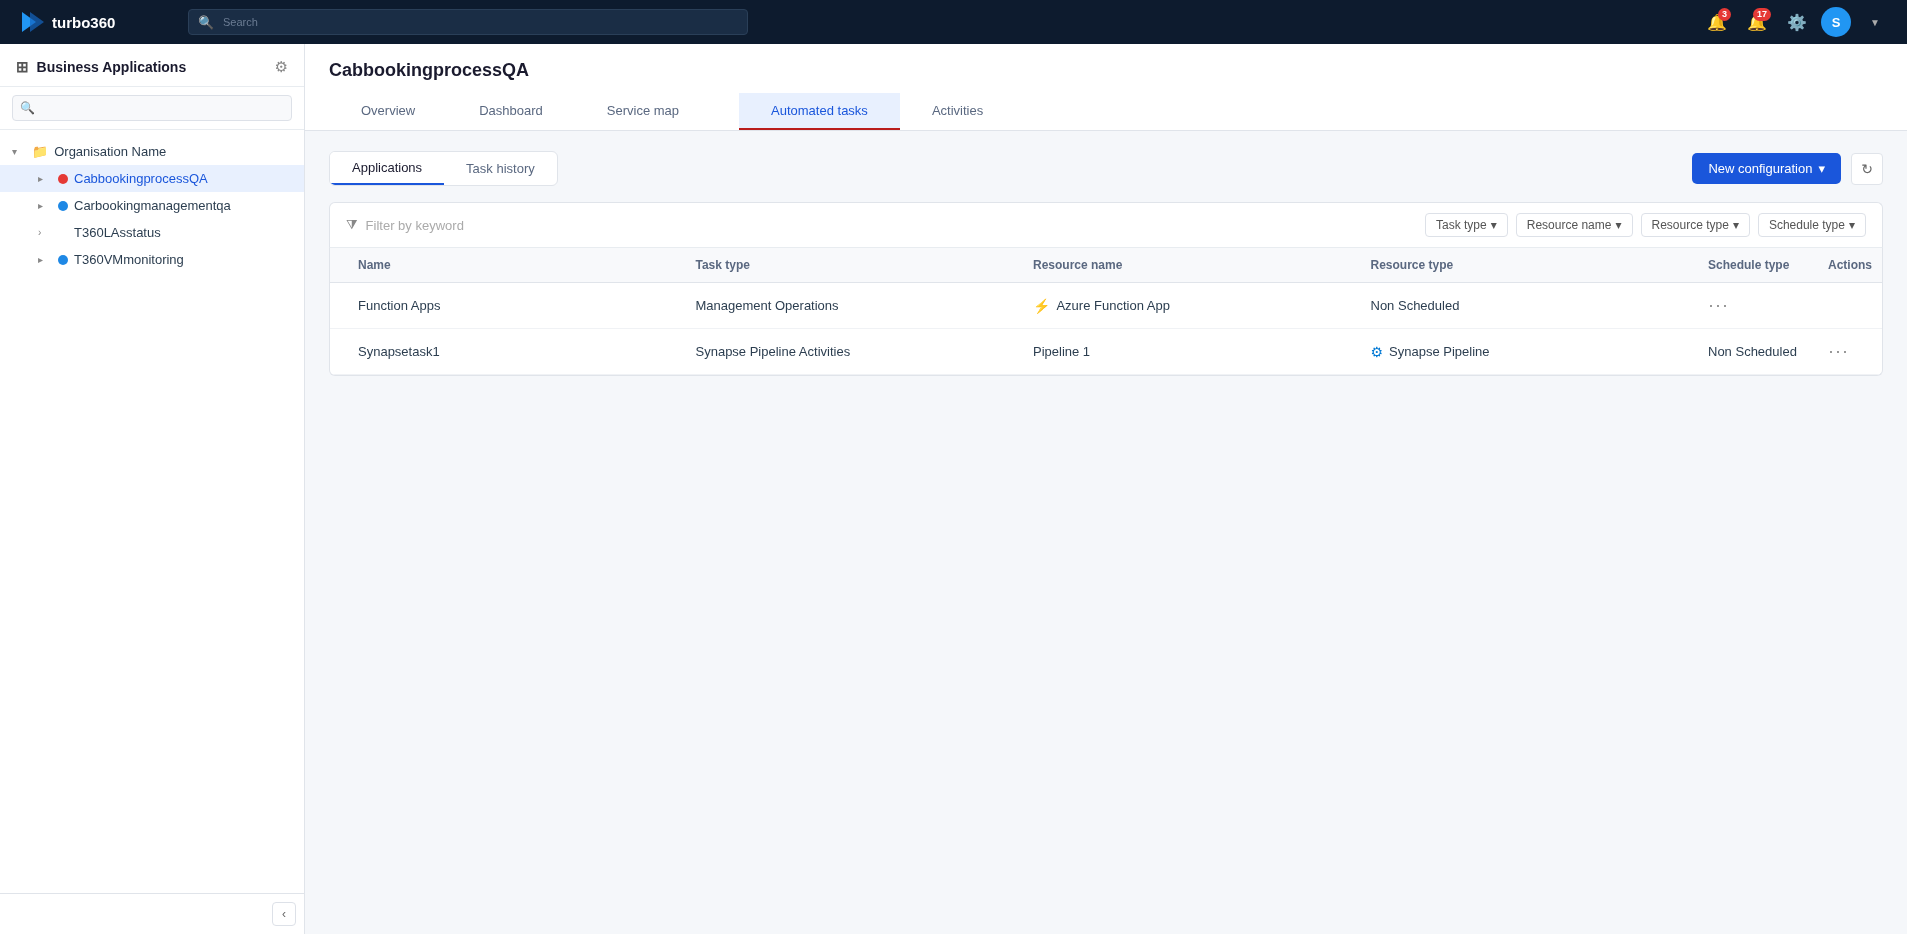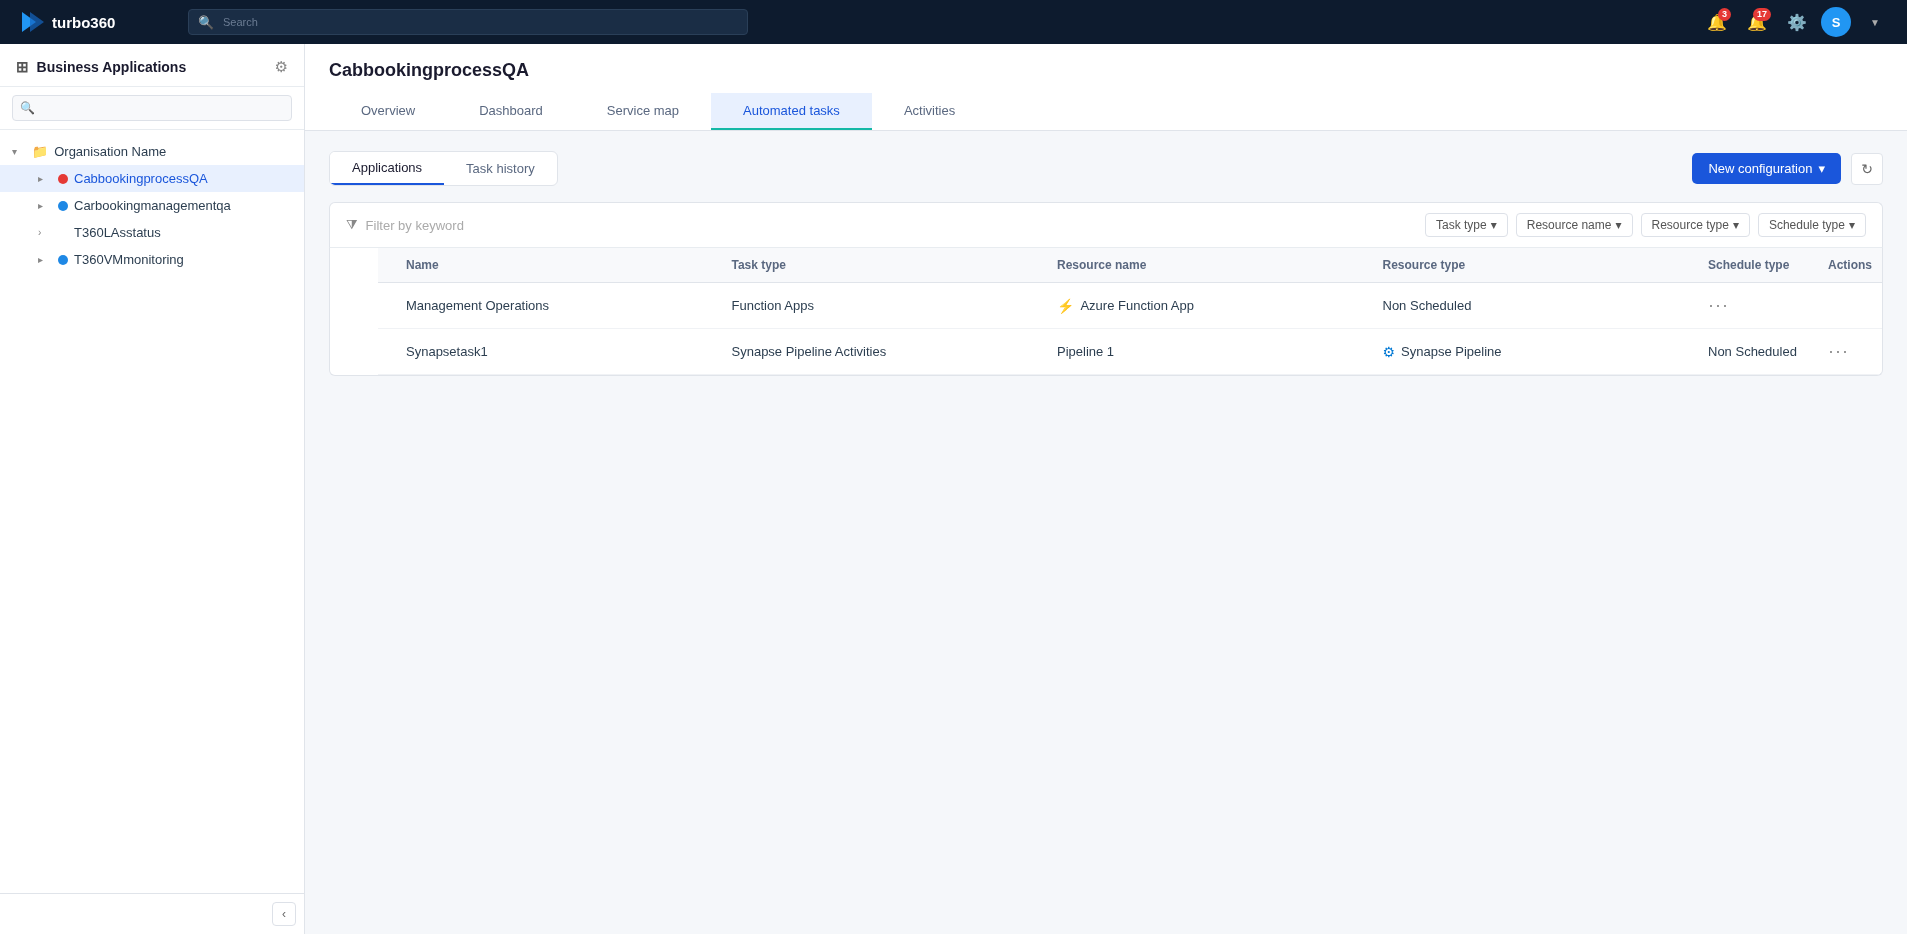--- a/index.html
+++ b/index.html
@@ -239,23 +239,24 @@
     .page-tab {
       padding: 10px 32px;
       font-size: 13px;
       color: #5a6880;
       cursor: pointer;
       border-bottom: 2px solid transparent;
       white-space: nowrap;
     }
     .page-tab.active {
       color: #1a56db;
-      border-bottom: 2px solid #14b8a6;
+      border-bottom: 2px solid #b91c1c;
       font-weight: 500;
       background: #e8f0fe;
+      margin-left: 28px;
     }
 
     
     .inner-content {
       flex: 1;
       padding: 20px 24px;
       overflow: auto;
     }
 
     
@@ -354,21 +355,20 @@
       gap: 4px;
     }
 
     
     .data-table {
       background: white;
       border: 1px solid #e0e4ea;
       border-top: none;
       border-radius: 0 0 6px 6px;
       overflow: hidden;
-      padding-left: 48px;
     }
     .table-head {
       display: grid;
       grid-template-columns: 1fr 1fr 1fr 1fr 120px 50px;
       background: #f8f9fb;
       border-bottom: 1px solid #e0e4ea;
       padding: 0 16px;
     }
     .th {
       padding: 10px 12px;
@@ -567,22 +567,22 @@
         <div class="table-head">
           <div class="th">Name</div>
           <div class="th">Task type</div>
           <div class="th">Resource name</div>
           <div class="th">Resource type</div>
           <div class="th">Schedule type</div>
           <div class="th">Actions</div>
         </div>
 
         <div class="table-row">
+          <div class="td td-name">Function Apps</div>
           <div class="td">Management Operations</div>
-          <div class="td td-name">Function Apps</div>
           <div class="td td-resource-type">
             <span class="resource-icon azure-func-color">⚡</span>
             <span>Azure Function App</span>
           </div>
           <div class="td">Non Scheduled</div>
           <div class="td">
             <span class="actions-dots">···</span>
           </div>
         </div>
 

